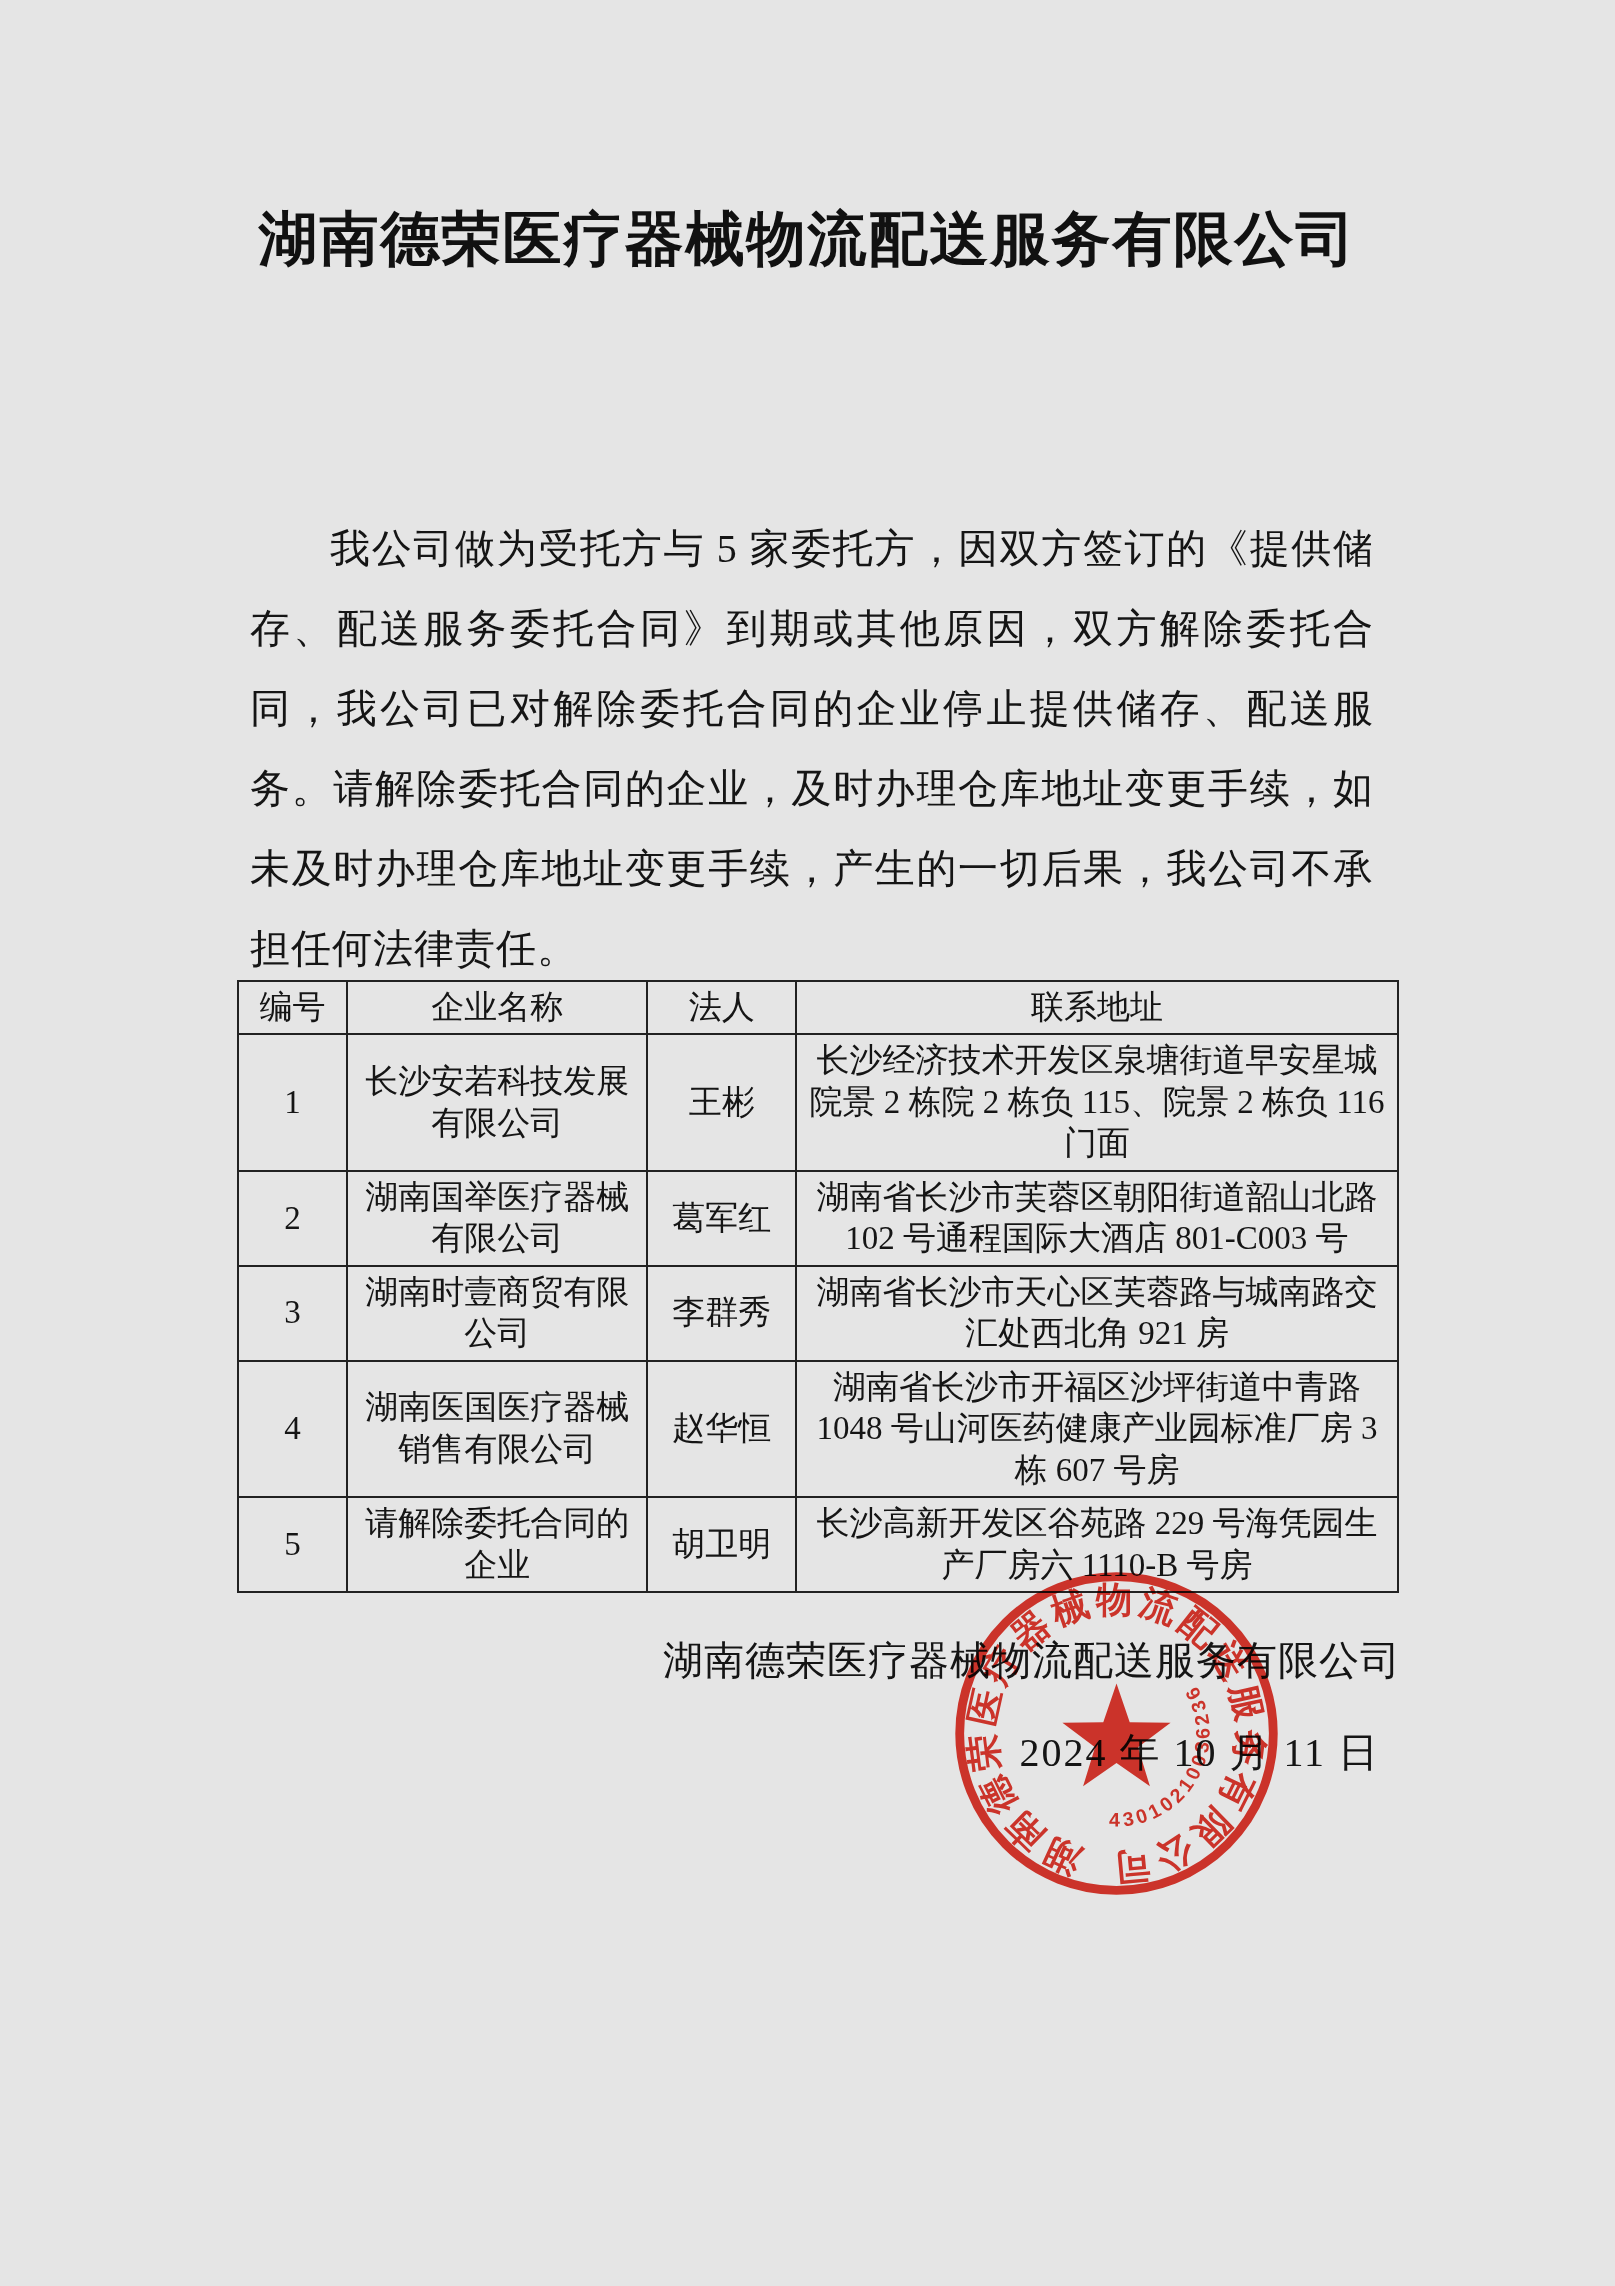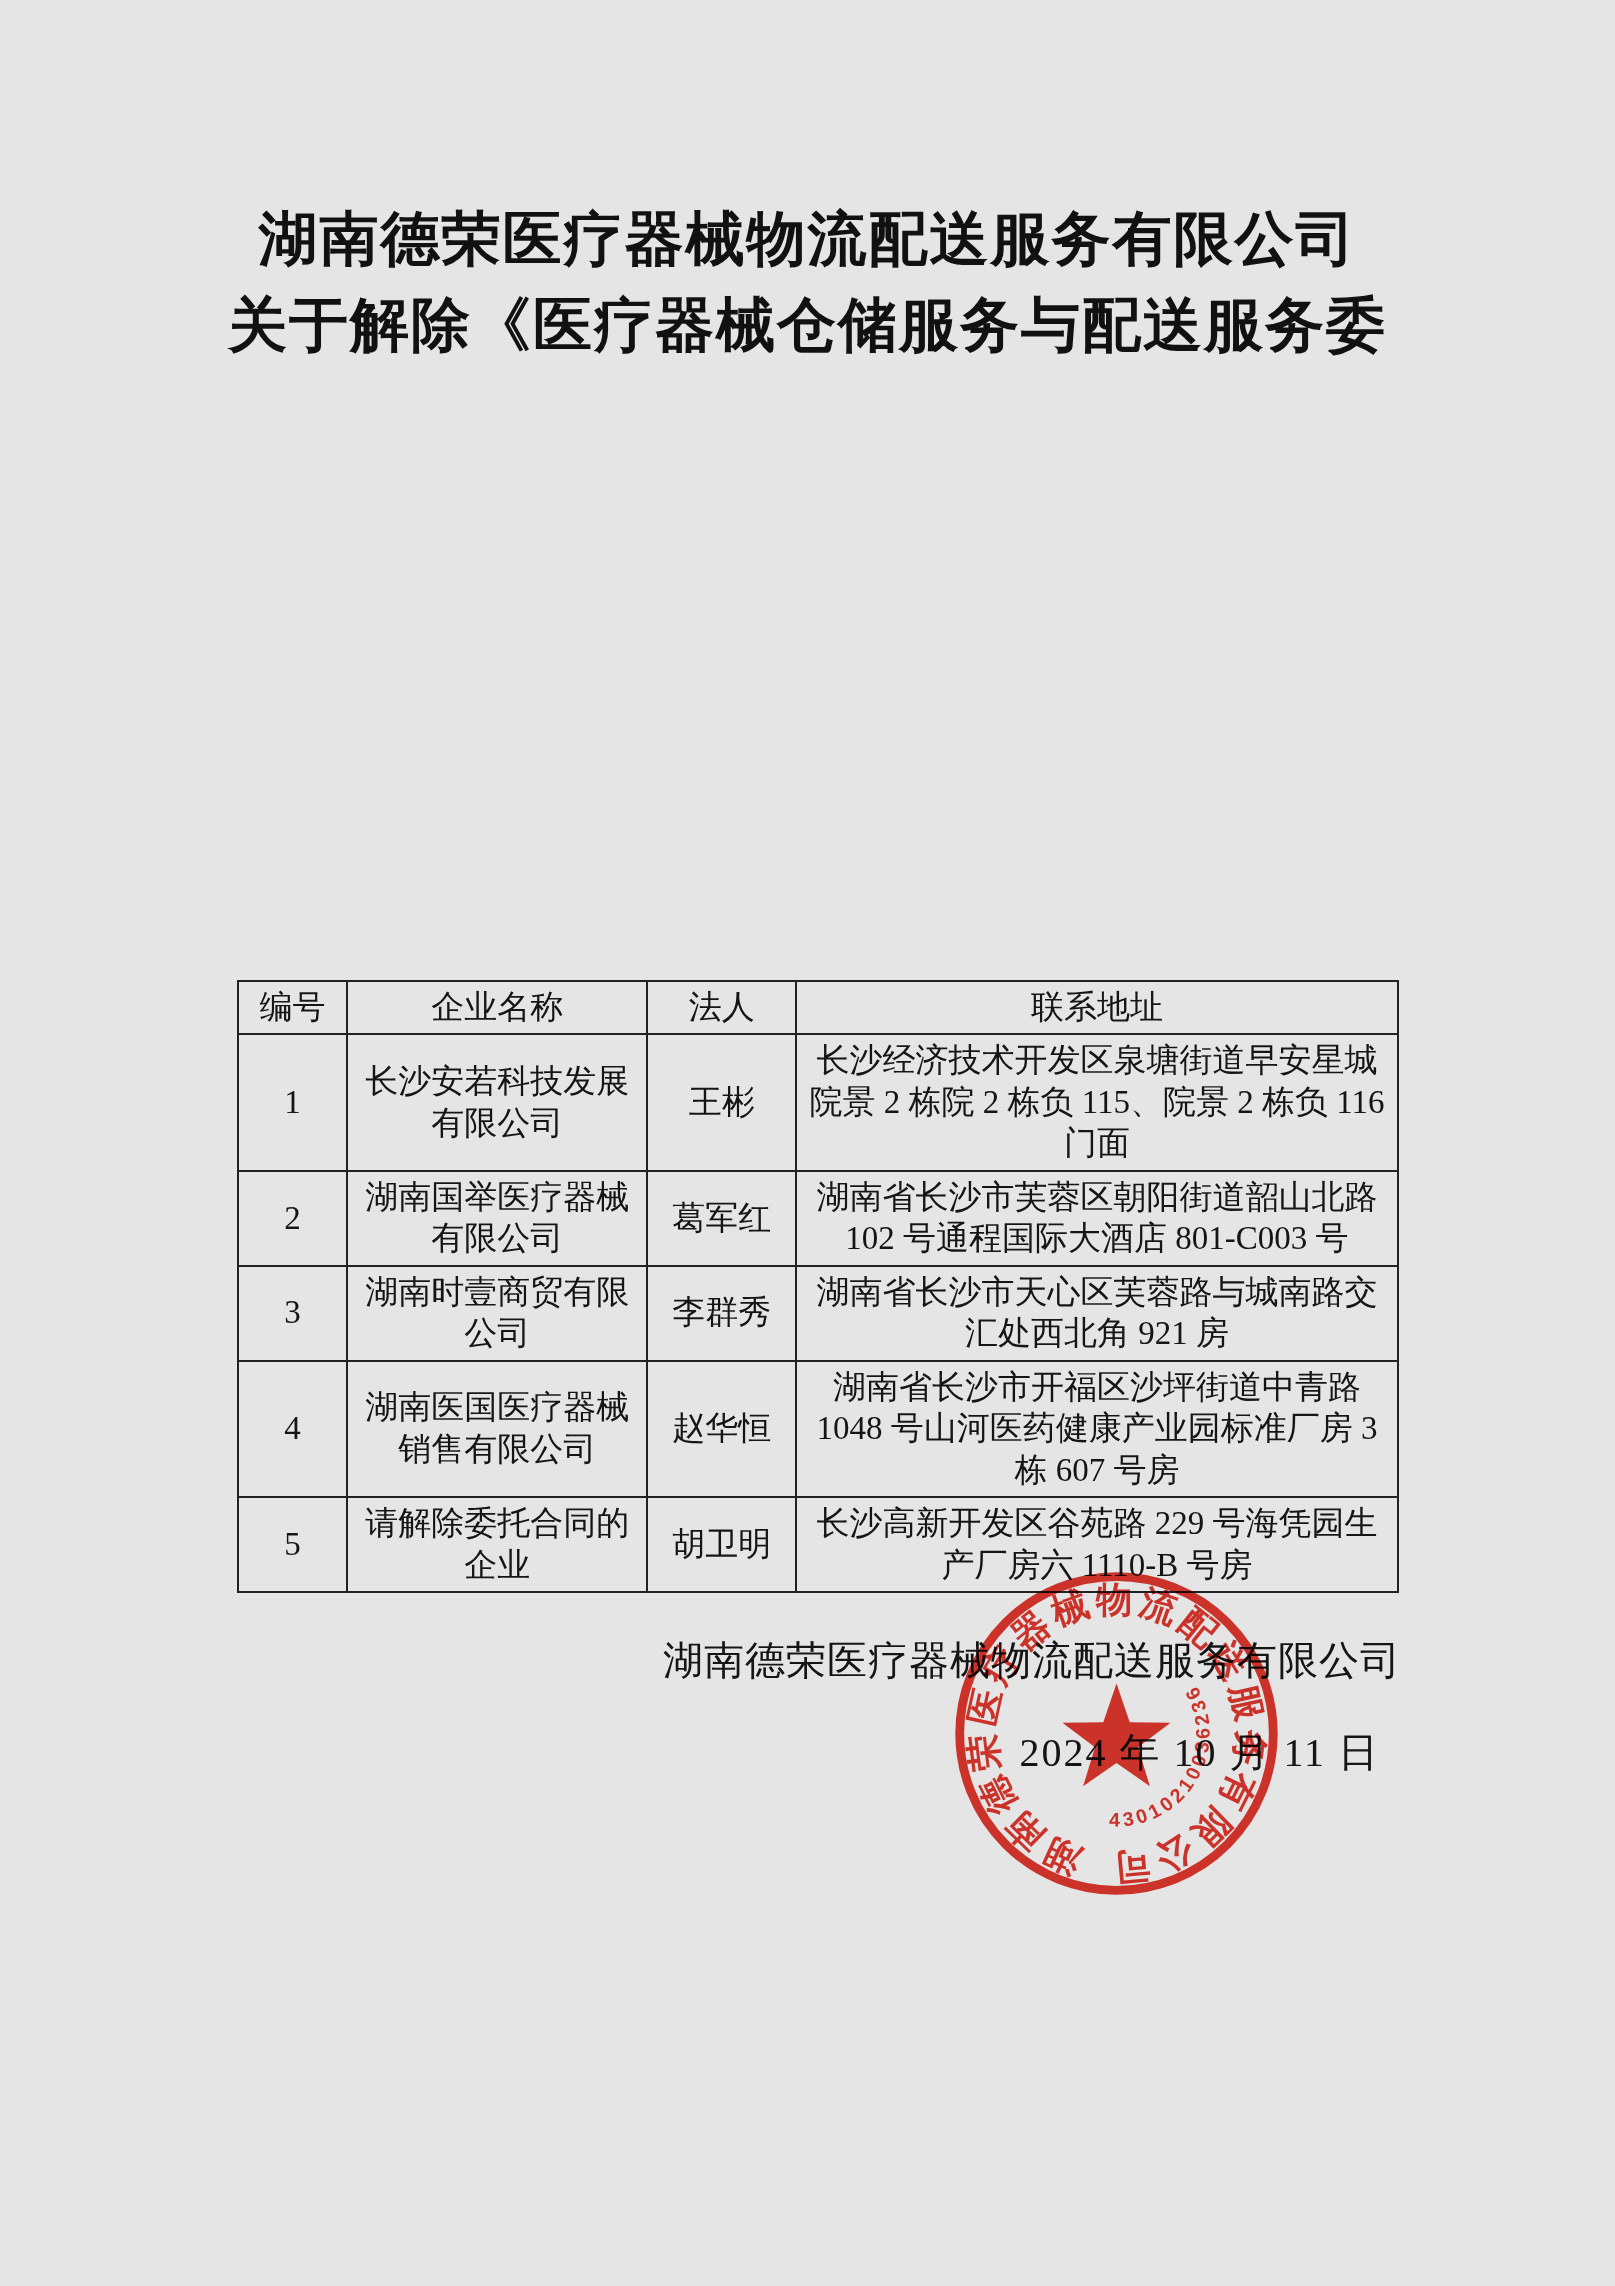--- a/index.html
+++ b/index.html
@@ -89,23 +89,23 @@
   .seal .ring-chars{font-size:37px;letter-spacing:5px;}
   .seal .code-chars{font-size:20px;letter-spacing:4px;font-family:"Liberation Sans",sans-serif;}
 </style>
 </head>
 <body>
 
 <div class="page">
 
   <div class="doc-title">
     <div>湖南德荣医疗器械物流配送服务有限公司</div>
-    <div>关于解除《医疗器械仓储服务与配送服务委</div>
   </div>
 
+  <p class="body-text">我公司做为受托方与 5 家委托方，因双方签订的《提供储存、配送服务委托合同》到期或其他原因，双方解除委托合同，我公司已对解除委托合同的企业停止提供储存、配送服务。请解除委托合同的企业，及时办理仓库地址变更手续，如未及时办理仓库地址变更手续，产生的一切后果，我公司不承担任何法律责任。</p>
 
 
   <table class="revoke">
     <colgroup>
       <col class="c-id">
         <col class="c-company">
         <col class="c-legal">
         <col class="c-addr">
     </colgroup>
     <thead>

